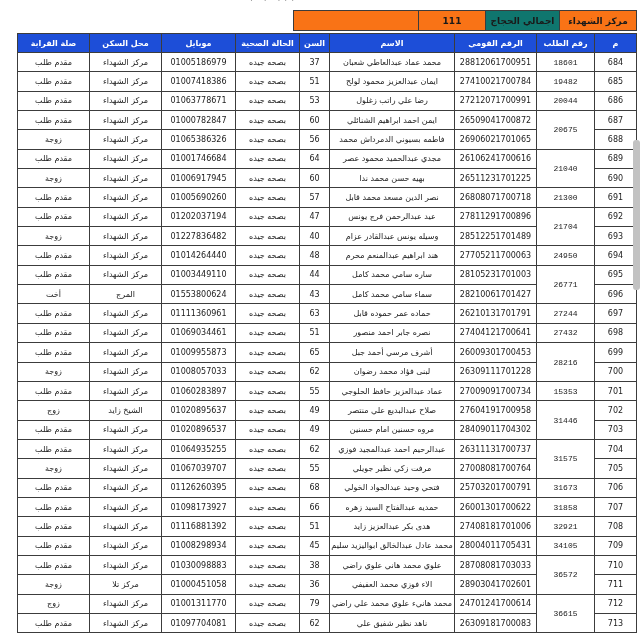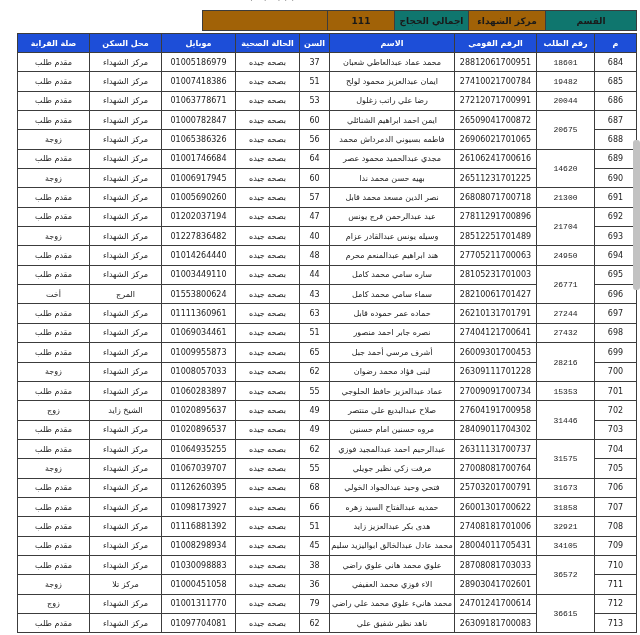--- a/index.html
+++ b/index.html
@@ -10,21 +10,21 @@
     color:#1a1a1a;
   }
   
   .top-remnant{position:absolute;top:-7px;left:250px;width:150px;height:10px;overflow:hidden;
     font-size:9px;color:#9a9a9a;letter-spacing:4px;direction:ltr;}
   
   .info-bar{position:absolute;top:10px;right:3px;display:flex;direction:rtl;height:21px;}
   .info-cell{border:1px solid #3c3c3c;display:flex;align-items:center;justify-content:center;
     font-size:9px;font-weight:bold;box-sizing:border-box;margin-left:-1px;}
   .info-grey{background:#0f766e;}
-  .info-white{background:#a16207;}
+  .info-white{background:#f97316;}
   .w-section-label{width:92px;}
   .w-section-value{width:78px;}
   .w-total-label{width:75px;}
   .w-total-value{width:68px;}
   .w-blank{width:126px;}
   
   table.main{
     position:absolute;top:33px;right:3px;width:619px;
     border-collapse:collapse;table-layout:fixed;direction:rtl;
   }
@@ -44,21 +44,20 @@
     position:absolute;right:0px;top:140px;width:7px;height:150px;
     background:#c2c2c2;border-radius:3px;
   }
 </style>
 </head>
 <body>
 
 <div class="top-remnant">. . ...</div>
 
 <div class="info-bar">
-  <div class="info-cell info-grey w-section-label">القسم</div>
   <div class="info-cell info-white w-section-value">مركز الشهداء</div>
   <div class="info-cell info-grey w-total-label">اجمالي الحجاج</div>
   <div class="info-cell info-white w-total-value">111</div>
   <div class="info-cell info-white w-blank"></div>
 </div>
 
 <table class="main">
   <colgroup>
     <col style="width:42px">
       <col style="width:58px">
@@ -133,21 +132,21 @@
         <td class="cell-ltr">26906021701065</td>
         <td class="cell-name">فاطمه بسيوني الدمرداش محمد</td>
         <td>56</td>
         <td class="cell-name">بصحه جيده</td>
         <td class="cell-ltr">01065386326</td>
         <td class="cell-name">مركز الشهداء</td>
         <td class="cell-name">زوجة</td>
       </tr>
       <tr>
         <td>689</td>
-        <td class="cell-request" rowspan="2">14620</td>
+        <td class="cell-request" rowspan="2">21040</td>
         <td class="cell-ltr">26106241700616</td>
         <td class="cell-name">مجدي عبدالحميد محمود عصر</td>
         <td>64</td>
         <td class="cell-name">بصحه جيده</td>
         <td class="cell-ltr">01001746684</td>
         <td class="cell-name">مركز الشهداء</td>
         <td class="cell-name">مقدم طلب</td>
       </tr>
       <tr>
         <td>690</td>

